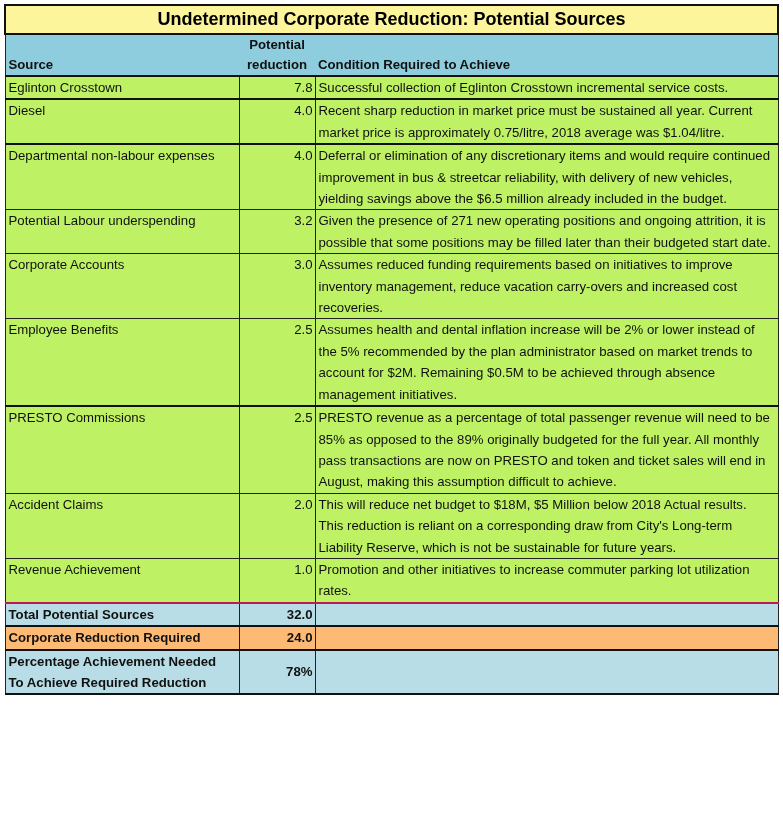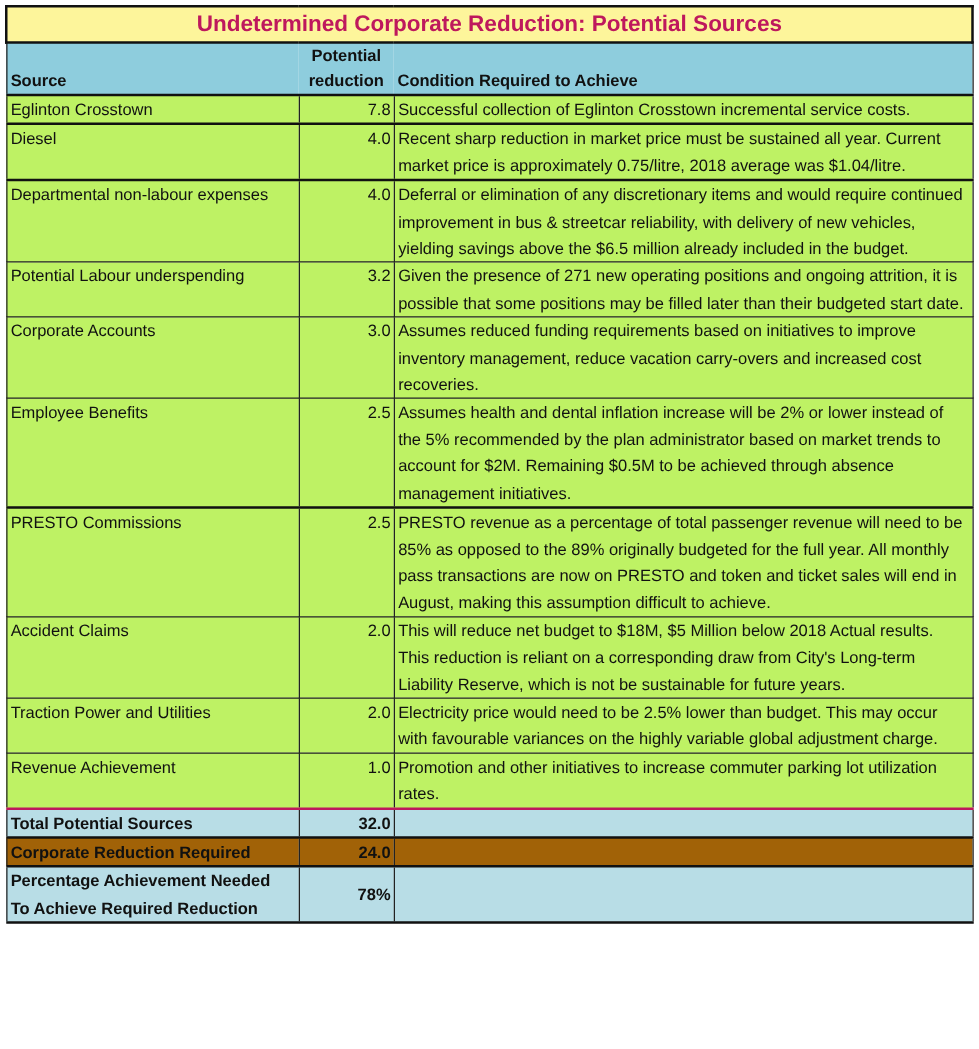--- a/index.html
+++ b/index.html
@@ -2,31 +2,31 @@
 <html><head>
 <meta charset="utf-8">
 <style>
   html, body { margin:0; padding:0; background:#ffffff; }
   body { width:783px; height:839px; position:relative; overflow:hidden;
          font-family:"Liberation Sans", sans-serif; color:#111; }
   .sheet { position:absolute; left:4px; top:4px; width:773px; }
   table { border-collapse:collapse; width:773px; table-layout:fixed; font-size:13.2px; line-height:21.4px; }
   td { border:1px solid #222; padding:0 3px; vertical-align:top; }
   col.c1 { width:234px; } col.c2 { width:76px; } col.c3 { width:463px; }
-  .title td { background:#fdf59b; font-weight:bold; font-size:18px; text-align:center; height:27px; line-height:27px; border:2px solid #111; color:#be185d; }
+  .title td { background:#fdf59b; font-weight:bold; font-size:18px; text-align:center; height:27px; line-height:27px; border:2px solid #111; color:#000000; }
   .hdr td { background:#8ecddd; font-weight:bold; vertical-align:bottom; border-top:2px solid #111; border-bottom:2px solid #111; }
   .hdr td.c1, .hdr td.c2 { border-right:none; }
   .hdr td.c2, .hdr td.c3 { border-left:none; }
   .hdr td.c2 { text-align:center; line-height:20px; padding:0; }
   .num { text-align:right; padding-right:2px; }
   .row td { background:#bef264; }
   .row.thick td { border-bottom:2px solid #111; }
   .sum td { font-weight:bold; border-top:2px solid #be185d; border-bottom:2px solid #111; }
   .blue td { background:#b8dde6; }
-  .yellow td { background:#a16207; }
+  .yellow td { background:#fdba74; }
   .pct td.num { vertical-align:middle; }
 </style>
 </head>
 <body>
 
 <div class="sheet">
   <table>
     <colgroup>
         <col class="c1">
         <col class="c2">
@@ -76,25 +76,20 @@
       <td>PRESTO Commissions</td>
       <td class="num">2.5</td>
       <td>PRESTO revenue as a percentage of total passenger revenue will need to be 85% as opposed to the 89% originally budgeted for the full year. All monthly pass transactions are now on PRESTO and token and ticket sales will end in August, making this assumption difficult to achieve.</td>
     </tr>
     <tr class="row">
       <td>Accident Claims</td>
       <td class="num">2.0</td>
       <td>This will reduce net budget to $18M, $5 Million below 2018 Actual results. This reduction is reliant on a corresponding draw from City's Long-term Liability Reserve, which is not be sustainable for future years.</td>
     </tr>
     <tr class="row">
-      <td>Traction Power and Utilities</td>
-      <td class="num">2.0</td>
-      <td>Electricity price would need to be 2.5% lower than budget. This may occur with favourable variances on the highly variable global adjustment charge.</td>
-    </tr>
-    <tr class="row">
       <td>Revenue Achievement</td>
       <td class="num">1.0</td>
       <td>Promotion and other initiatives to increase commuter parking lot utilization rates.</td>
     </tr>
 
     <tr class="sum blue">
       <td>Total Potential Sources</td>
       <td class="num">32.0</td>
       <td></td>
     </tr>

